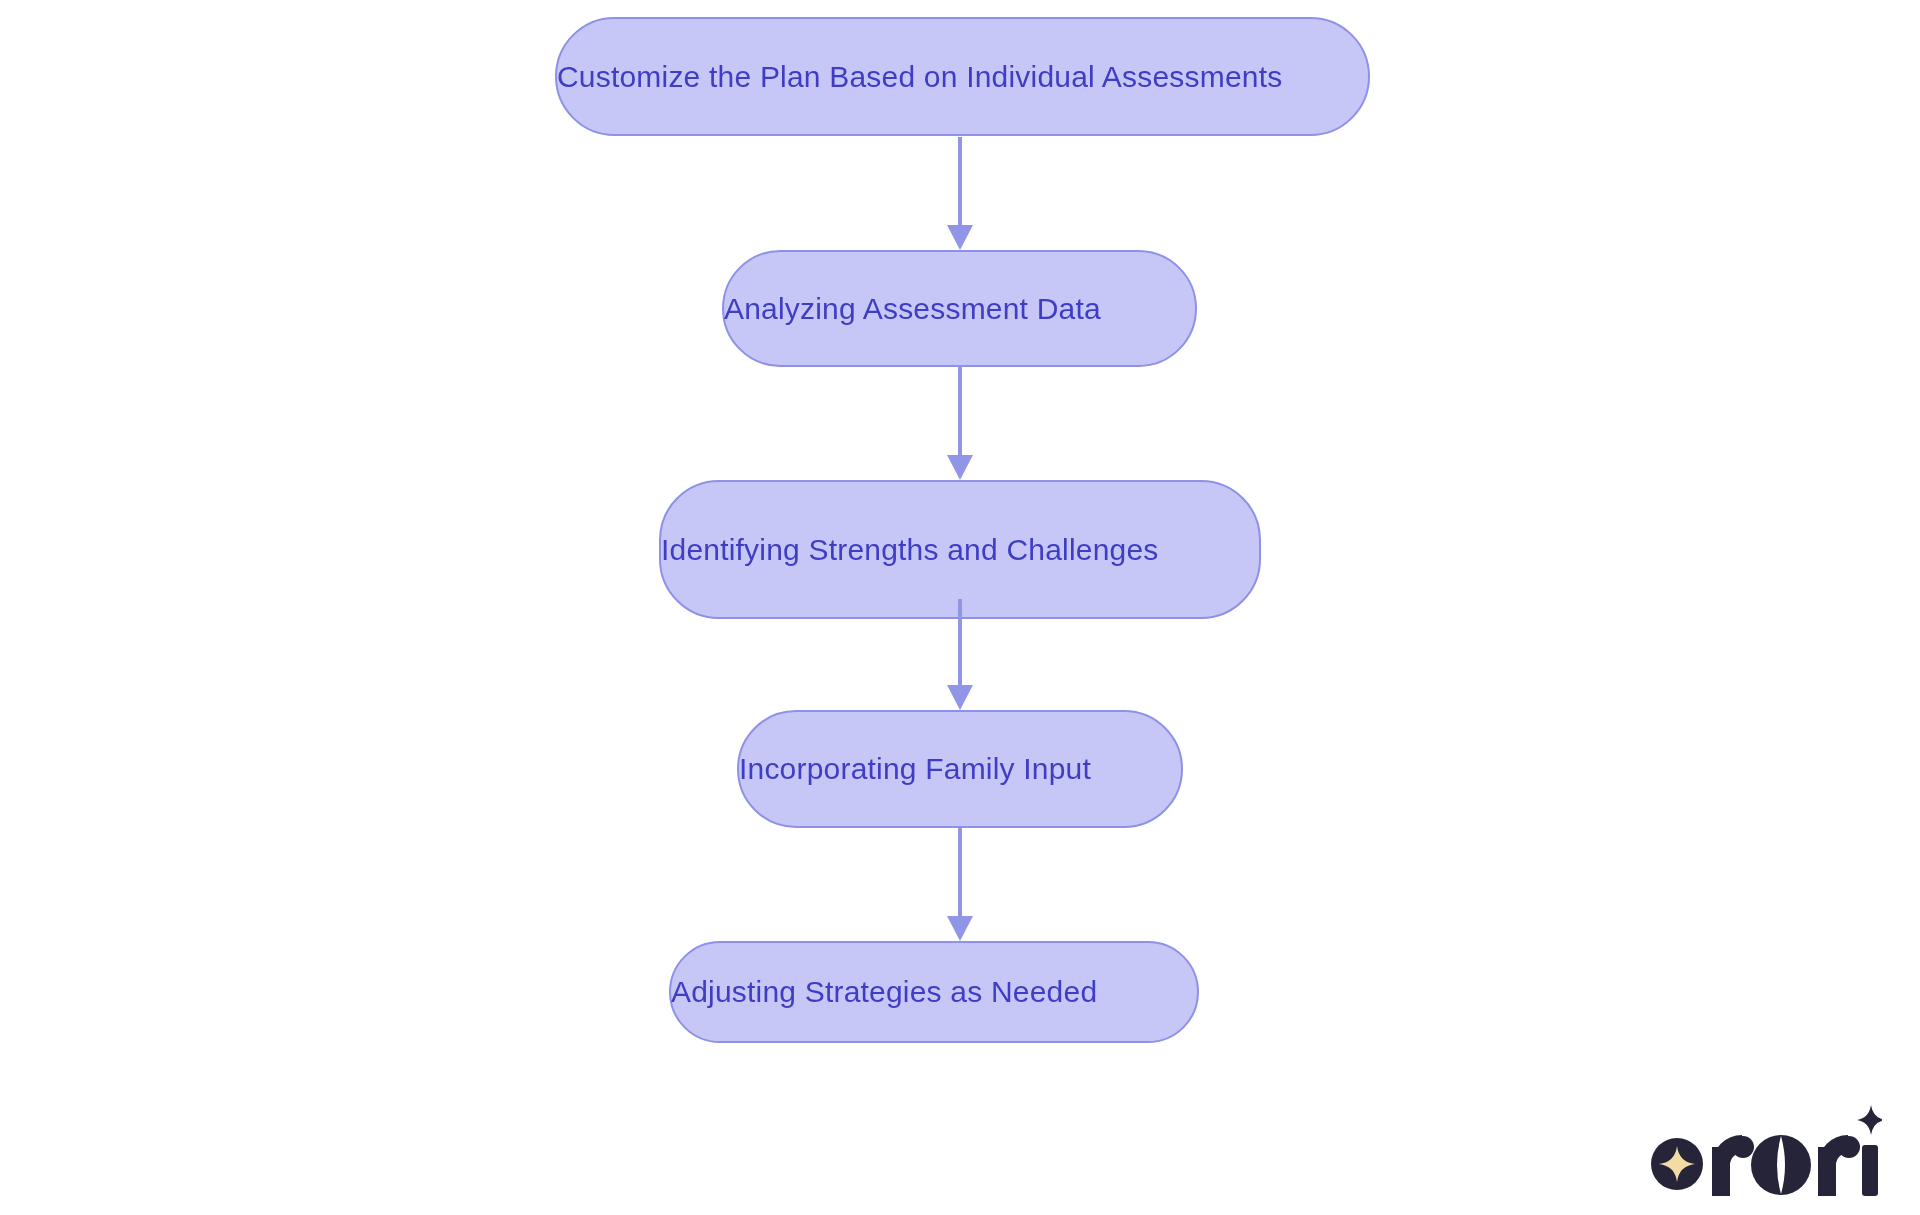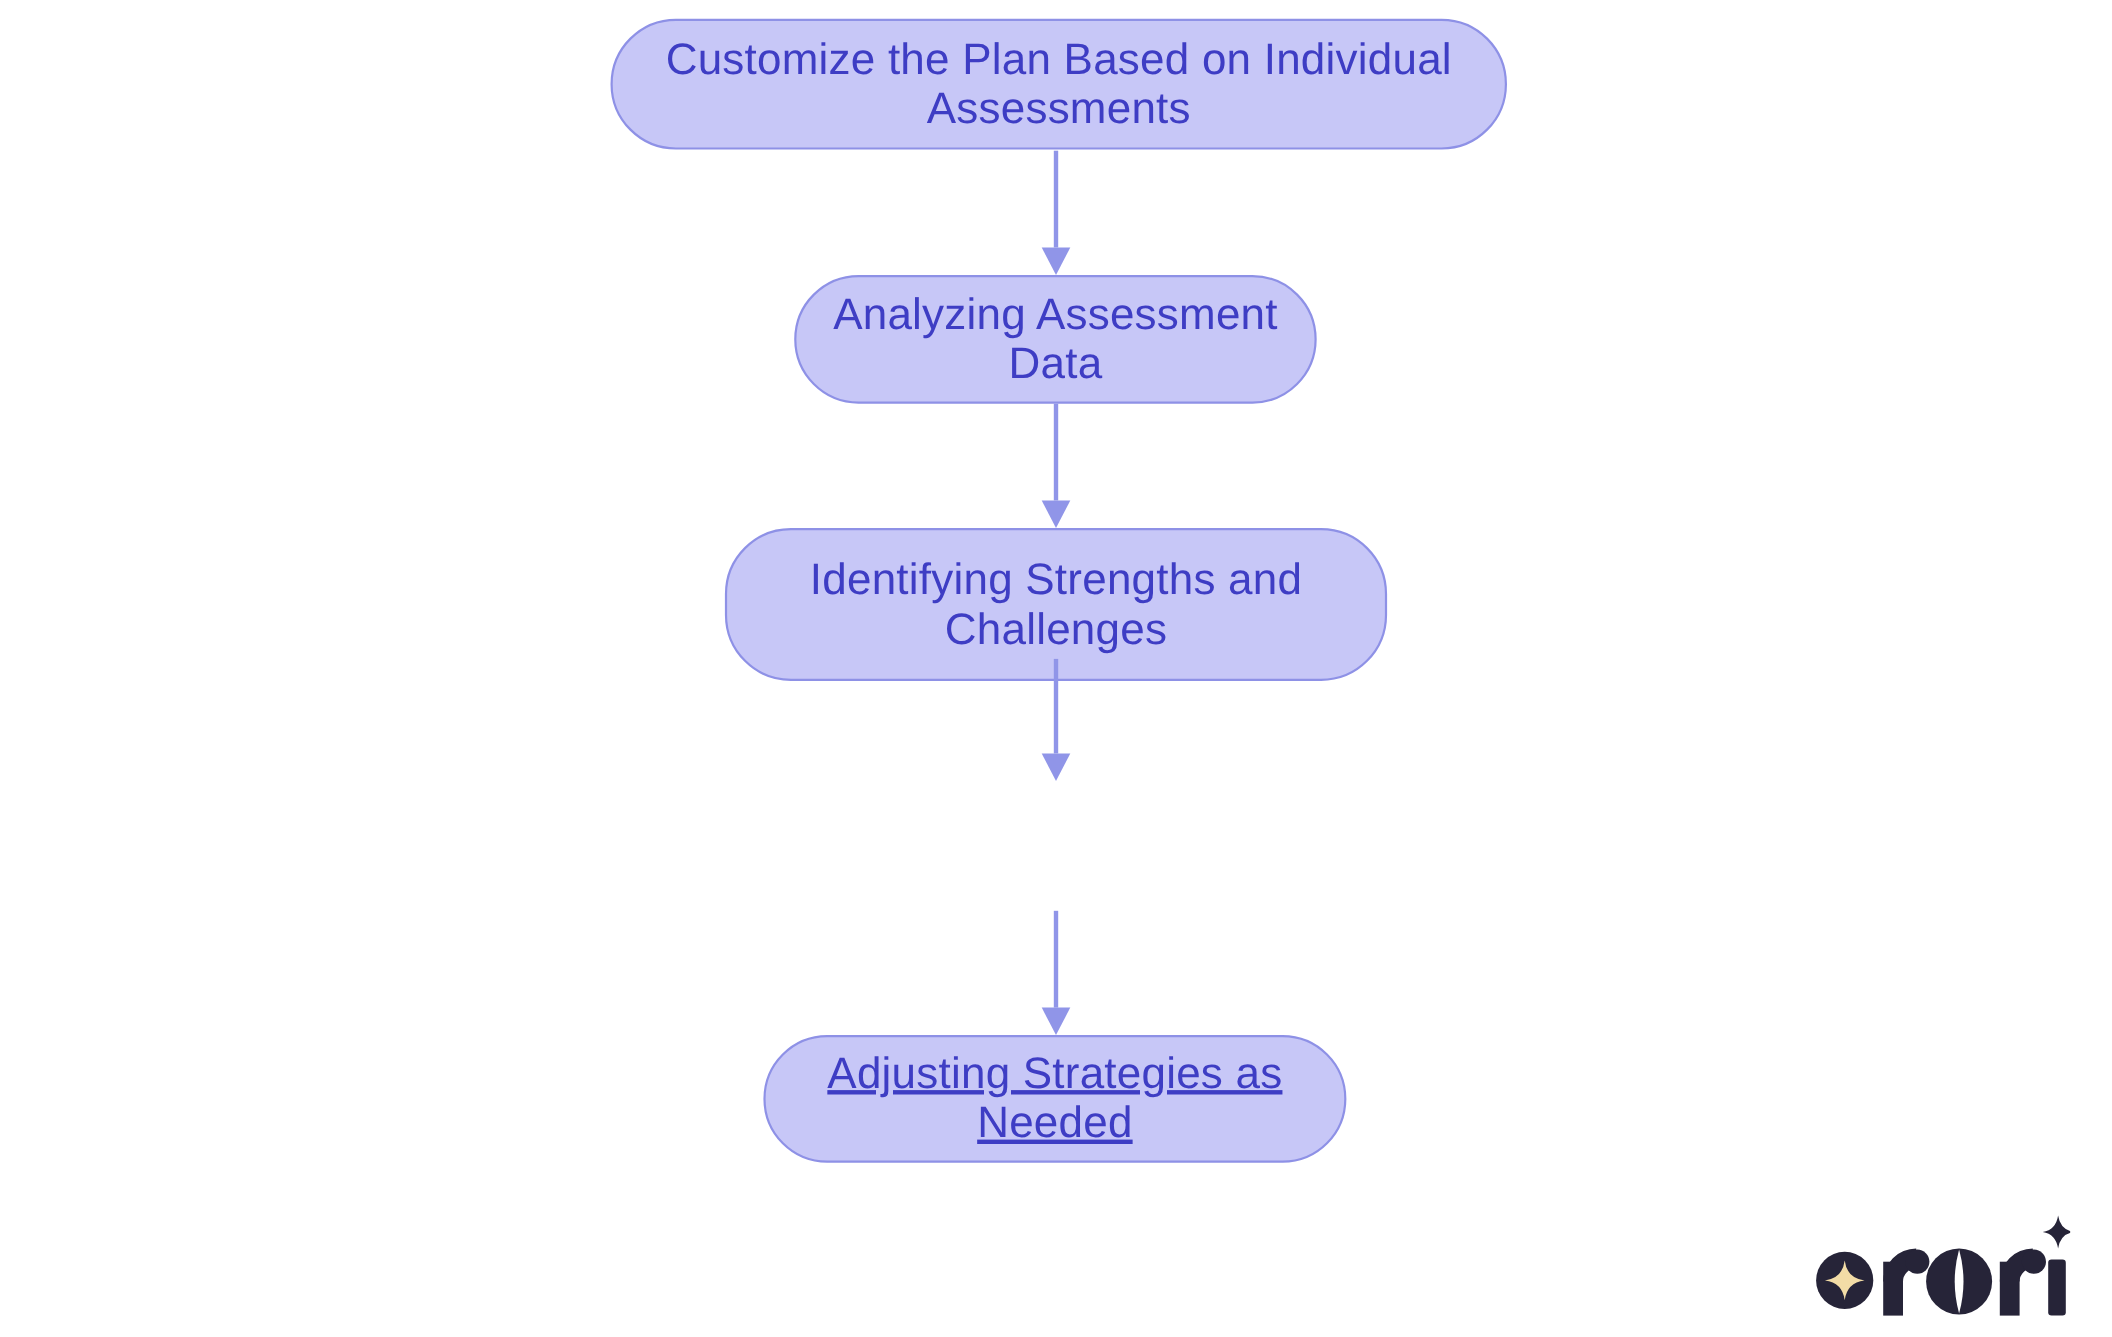--- a/index.html
+++ b/index.html
@@ -22,32 +22,31 @@
     --logo-gold: #f2dca6;
   }
   .node {
     position: absolute;
     box-sizing: border-box;
     background: var(--node-fill);
     border: 2px solid var(--node-border);
     border-radius: 60px;
     display: flex;
     align-items: center;
-    justify-content: center;
     text-align: center;
     color: var(--node-text);
-    font-size: 40px;
+    font-size: 30px;
     font-weight: 400;
     letter-spacing: 0.2px;
   }
   .node-1 { left: 555px; top: 17px;  width: 815px; height: 119px; }
   .node-2 { left: 722px; top: 250px; width: 475px; height: 117px; }
   .node-3 { left: 659px; top: 480px; width: 602px; height: 139px; }
   .node-4 { left: 737px; top: 710px; width: 446px; height: 118px; }
-  .node-5 { left: 694px; top: 941px; width: 530px; height: 116px; text-decoration: underline; }
+  .node-5 { left: 669px; top: 941px; width: 530px; height: 102px; }
 
   .arrow-wrap {
     position: absolute;
     left: 947px;
     width: 26px;
     display: flex;
     flex-direction: column;
     align-items: center;
   }
   .arrow-line {
@@ -101,20 +100,23 @@
 
   <div class="node node-3">
     <span>Identifying Strengths and Challenges</span>
   </div>
 
   <div class="arrow-wrap arrow-3">
     <div class="arrow-line"></div>
     <div class="arrow-head"></div>
   </div>
 
+  <div class="node node-4">
+    <span>Incorporating Family Input</span>
+  </div>
 
   <div class="arrow-wrap arrow-4">
     <div class="arrow-line"></div>
     <div class="arrow-head"></div>
   </div>
 
   <div class="node node-5">
     <span>Adjusting Strategies as Needed</span>
   </div>
 

